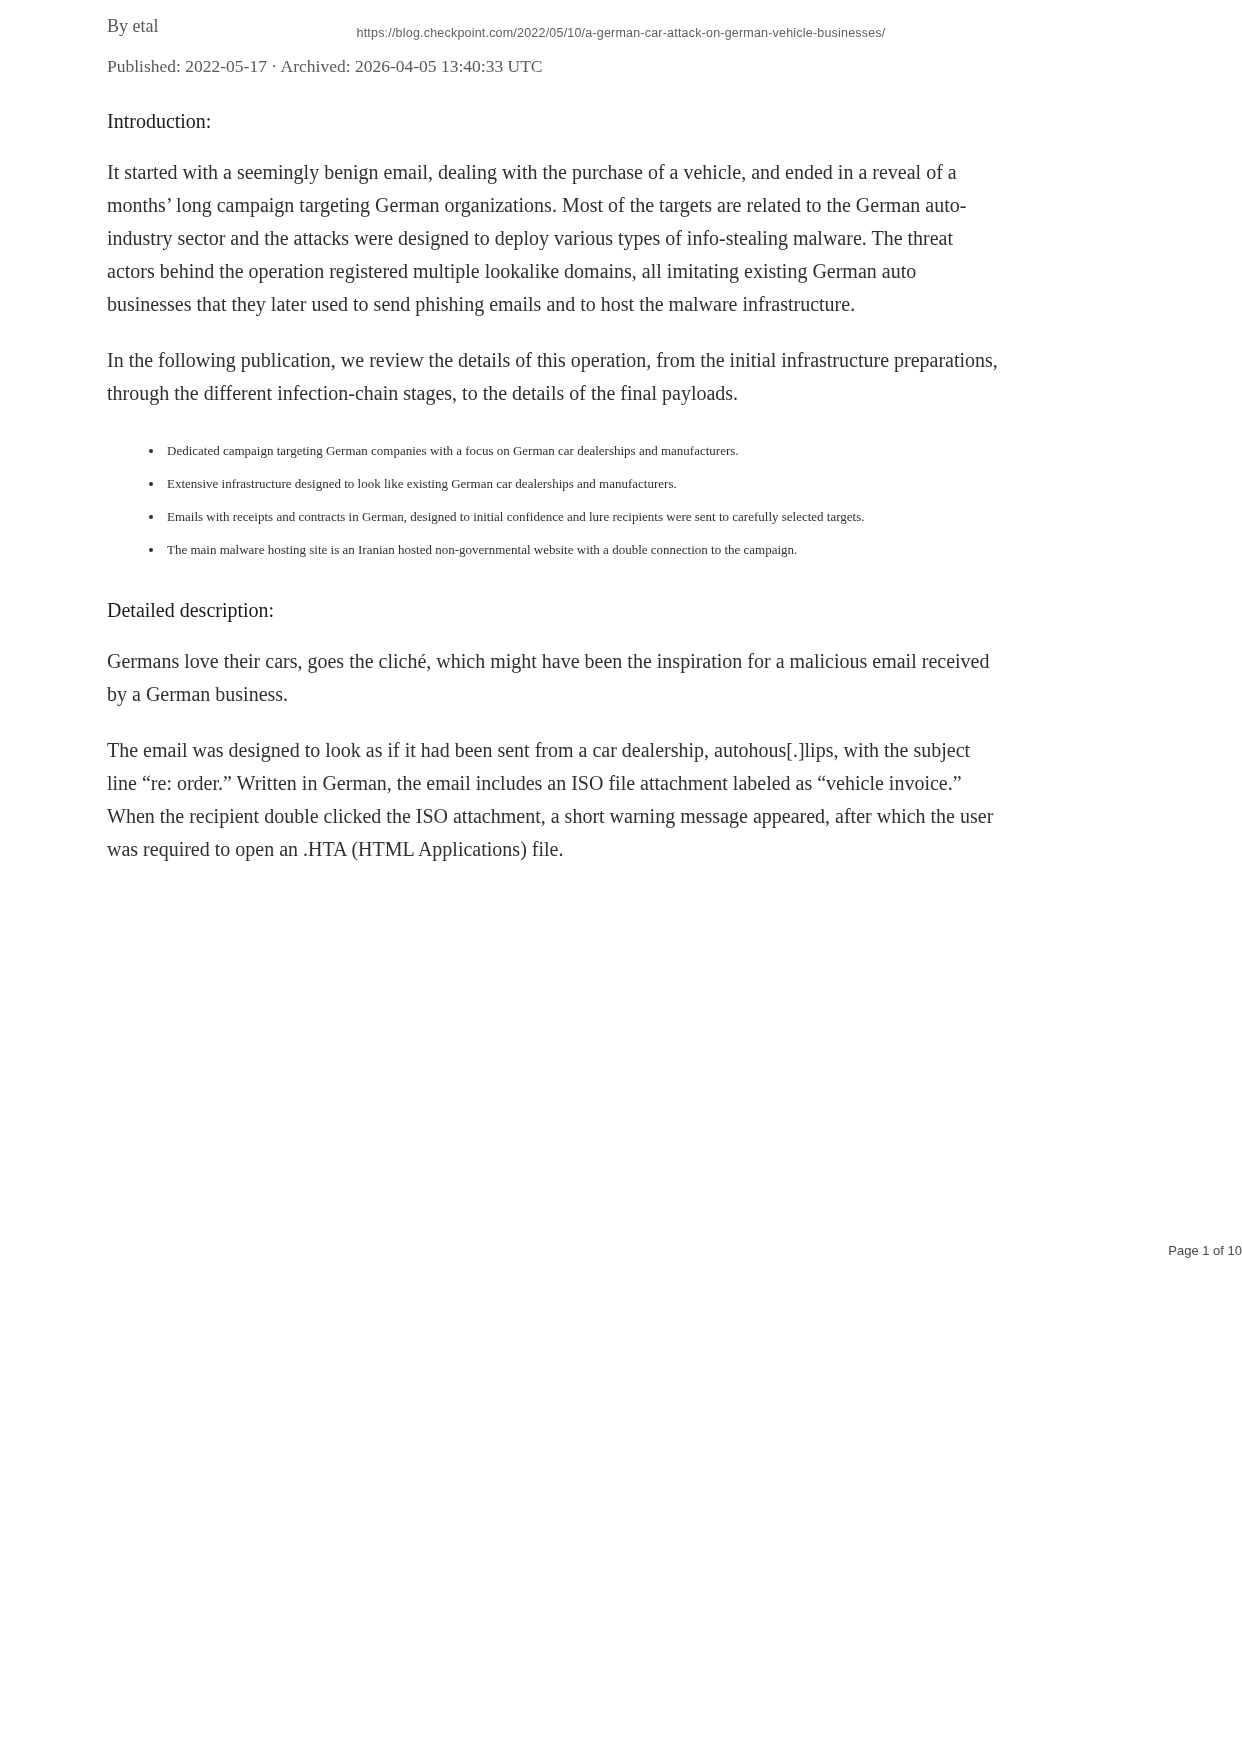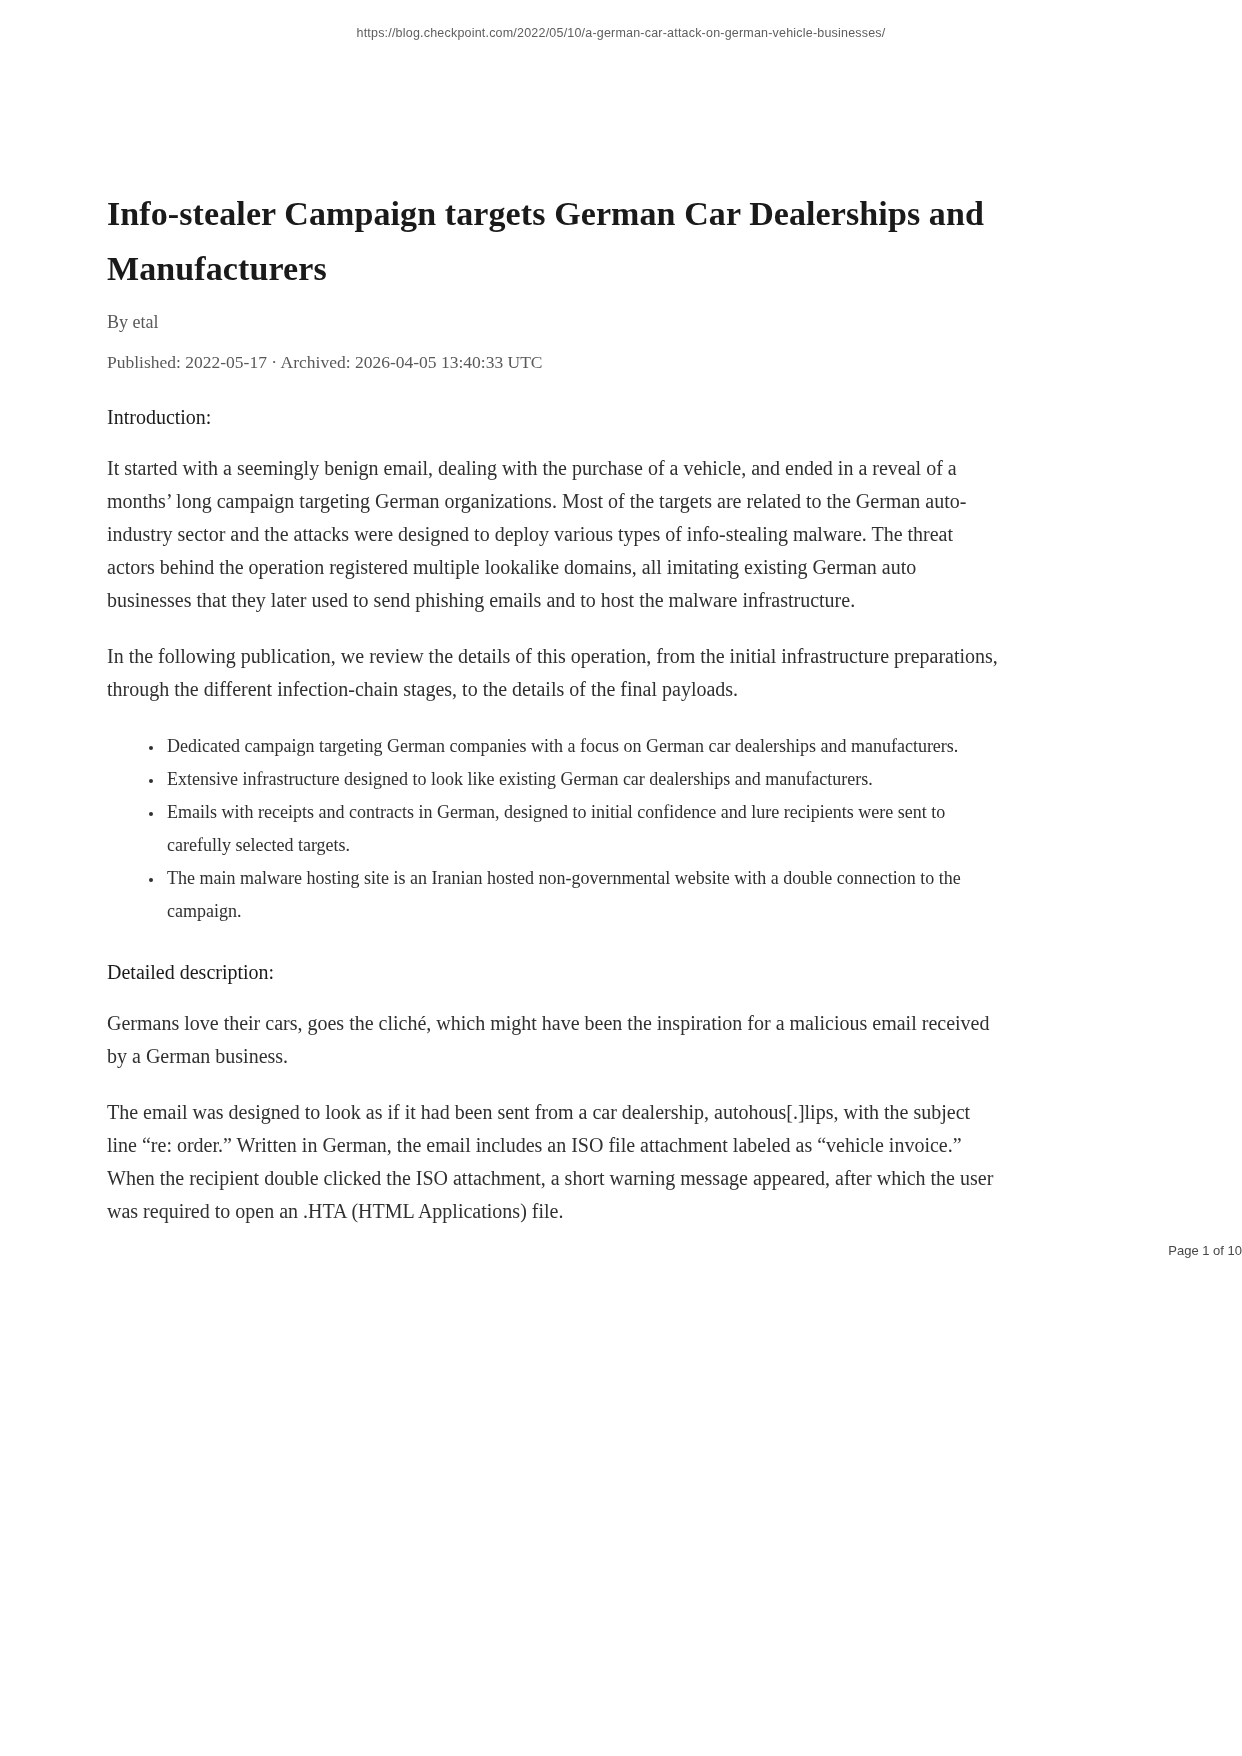--- a/index.html
+++ b/index.html
@@ -59,21 +59,21 @@
     line-height: 33px;
     color: #303030;
     white-space: pre-wrap;
   }
   ul.findings {
     margin: 24px 0 0 0;
     padding: 0 0 0 57px;
     list-style: disc outside;
   }
   ul.findings li {
-    font-size: 18px;
+    font-size: 13px;
     line-height: 33px;
     color: #303030;
     padding-left: 3px;
   }
   ul.findings li::marker {
     font-size: 14px;
     color: #303030;
   }
   .page-footer {
     position: absolute;
@@ -88,21 +88,20 @@
 </style>
 </head>
 <body>
 
 <div class="page">
 
   <div class="url-header">https://blog.checkpoint.com/2022/05/10/a-german-car-attack-on-german-vehicle-businesses/</div>
 
   <div class="content">
 
-    <h1 class="title">Info-stealer Campaign targets German Car Dealerships and Manufacturers</h1>
 
     <p class="byline">By etal</p>
 
     <p class="meta">Published: 2022-05-17 · Archived: 2026-04-05 13:40:33 UTC</p>
 
     <h2 class="section-heading">Introduction:</h2>
 
     <p class="body">It started with a seemingly benign email, dealing with the purchase of a vehicle, and ended in a reveal of a months’ long campaign targeting German organizations. Most of the targets are related to the German auto-industry sector and the attacks were designed to deploy various types of info-stealing malware. The threat actors behind the operation registered multiple lookalike domains, all imitating existing German auto businesses that they later used to send phishing emails and to host the malware infrastructure.</p>
 
     <p class="body">In the following publication, we review the details of this operation, from the initial infrastructure preparations, through the different infection-chain stages, to the details of the final payloads.</p>

